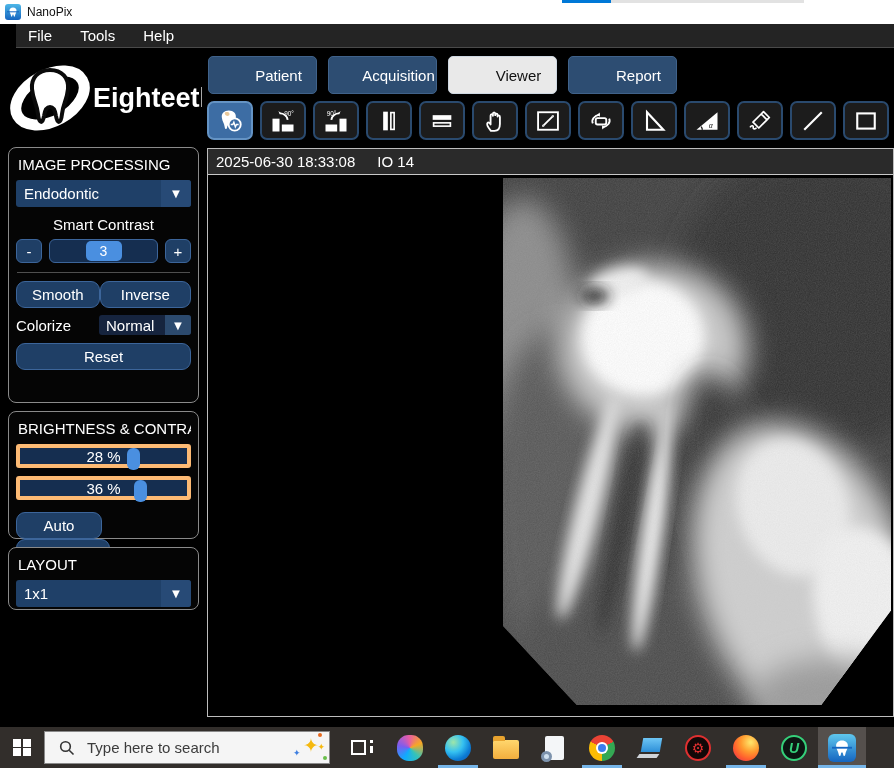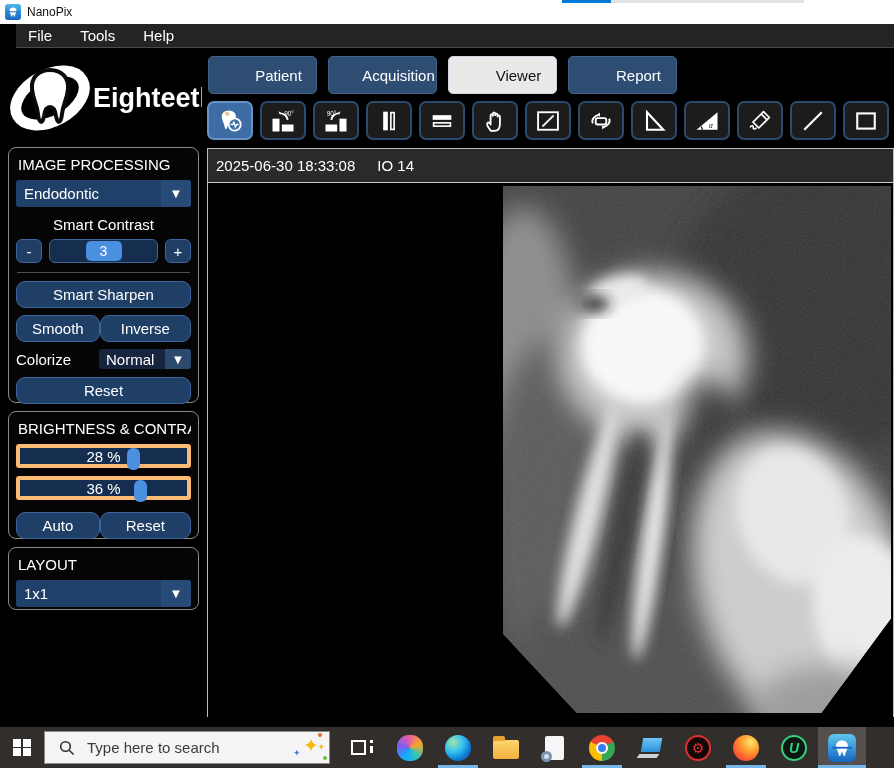--- a/index.html
+++ b/index.html
@@ -52,21 +52,21 @@
   .btnrow .wbtn.wide{width:94px;}
   .colrow{display:flex;align-items:center;justify-content:space-between;margin:6px 0 8px 0;}
   .colrow .lab{font-size:15px;}
   .dd.small{width:92px;height:20px;background:#16243e;padding-left:7px;}
   .dd.small .arrowbox{width:26px;background:#2c4a6e;}
   .slider{position:relative;height:24px;background:#152e50;border:4px solid #fdba74;border-radius:3px;margin-bottom:8px;display:flex;align-items:center;justify-content:center;font-size:15px;color:#fff;}
   .thumb{position:absolute;top:0px;width:13px;height:22px;background:#4a8fe0;border-radius:6px;}
 
   
   .viewer{position:absolute;left:207px;top:148px;width:687px;height:569px;border:1px solid #bdbdbd;background:#000;}
-  .vheader{height:34px;background:#2a2a2a;border-bottom:1px solid #c9c9c9;display:flex;align-items:center;color:#fff;font-size:15px;padding-left:8px;gap:22px;}
+  .vheader{height:26px;background:#2a2a2a;border-bottom:1px solid #c9c9c9;display:flex;align-items:center;color:#fff;font-size:15px;padding-left:8px;gap:22px;}
   .vcanvas{position:relative;width:100%;height:541px;background:#000;overflow:hidden;}
   .xray{position:absolute;left:295px;top:3px;width:388px;height:527px;
         clip-path:polygon(0 0,100% 0,100% 82%,82% 100%,19% 100%,0 85%);}
   .xray svg{width:100%;height:100%;display:block;}
 
   
   .taskbar{position:absolute;left:0;top:727px;width:894px;height:41px;background:#322e2b;display:flex;align-items:center;}
   .startbtn{width:44px;height:41px;display:flex;align-items:center;justify-content:center;}
   .winlogo{display:grid;grid-template-columns:8px 8px;grid-template-rows:8px 8px;gap:1.5px;}
   .winlogo span{background:#fff;}
@@ -240,21 +240,20 @@
     </div>
     <div class="centerlabel">Smart Contrast</div>
     <div class="scrow">
       <button class="sqbtn">-</button>
       <div class="valtrack">
         <div class="valpill">3</div>
       </div>
       <button class="sqbtn">+</button>
     </div>
     <div class="divider"></div>
-    <button class="wbtn full">Smart Sharpen</button>
     <div class="btnrow">
       <button class="wbtn">Smooth</button>
       <button class="wbtn wide">Inverse</button>
     </div>
     <div class="colrow">
       <span class="lab">Colorize</span>
       <div class="dd small">
         <span>Normal</span>
         <span class="arrowbox">▼</span>
       </div>
@@ -265,21 +264,21 @@
   <div class="panel" style="top:411px;height:128px;">
     <div class="ptitle">BRIGHTNESS &amp; CONTRAST</div>
     <div class="slider">
       <span>28 %</span>
       <div class="thumb" style="left:64%;"></div>
     </div>
     <div class="slider">
       <span>36 %</span>
       <div class="thumb" style="left:68%;"></div>
     </div>
-    <div class="btnrow" style="margin-top:12px;">
+    <div class="btnrow" style="margin-top:12px;flex-direction:column;">
       <button class="wbtn">Auto</button>
       <button class="wbtn wide">Reset</button>
     </div>
   </div>
 
   <div class="panel" style="top:547px;height:63px;">
     <div class="ptitle">LAYOUT</div>
     <div class="dd">
       <span>1x1</span>
       <span class="arrowbox">▼</span>

